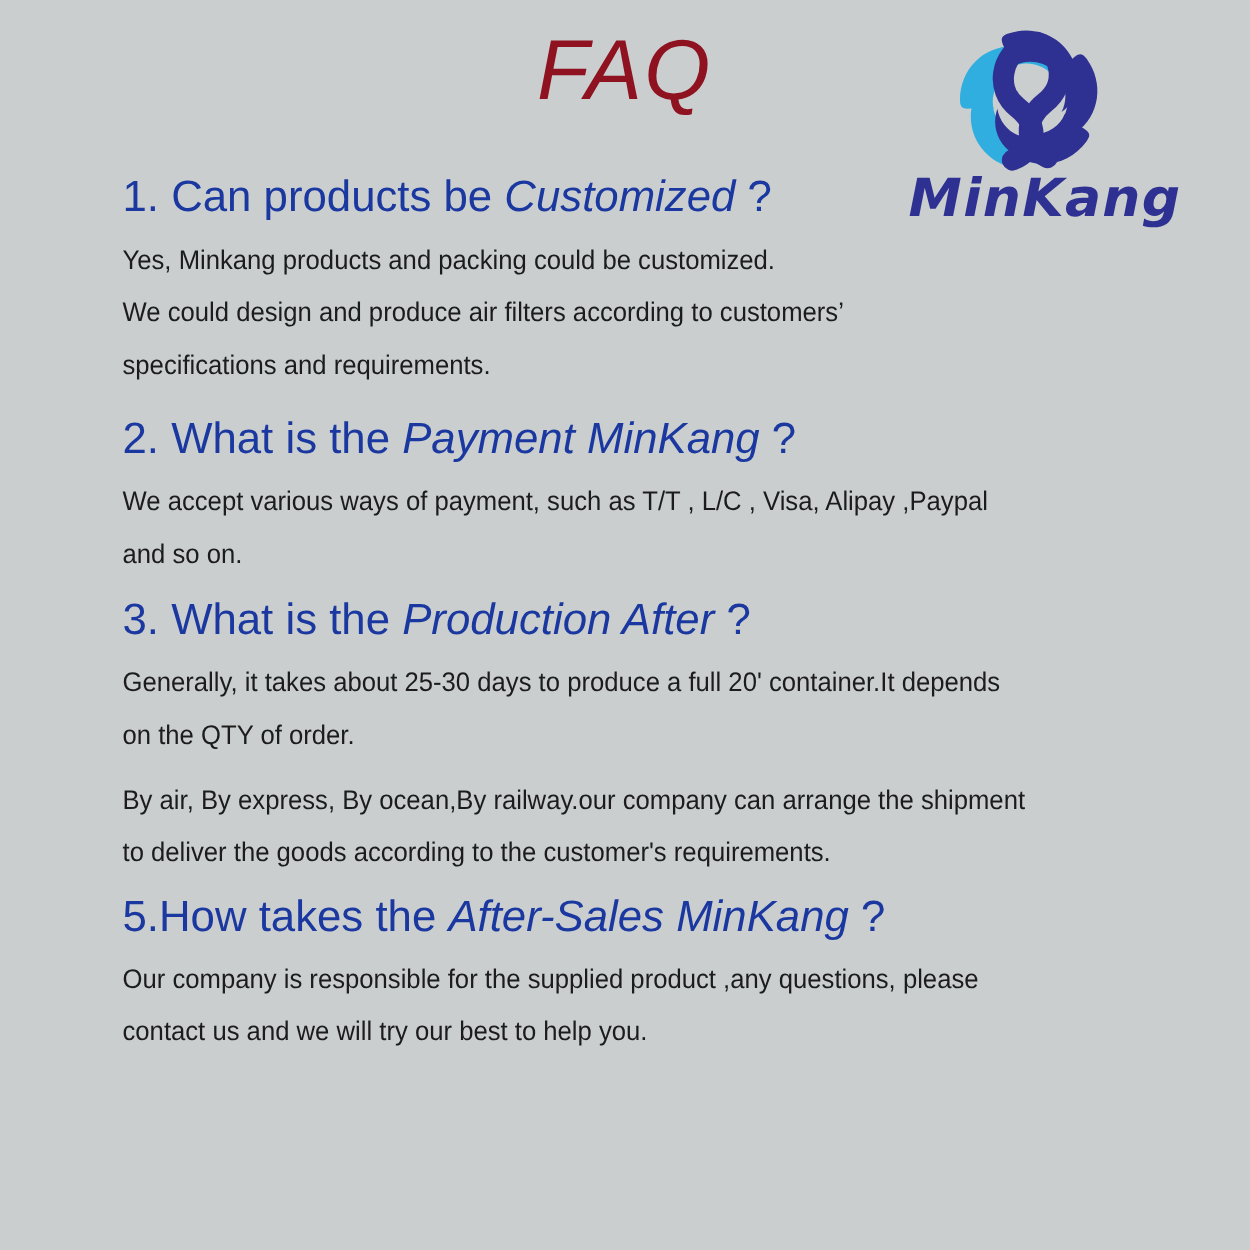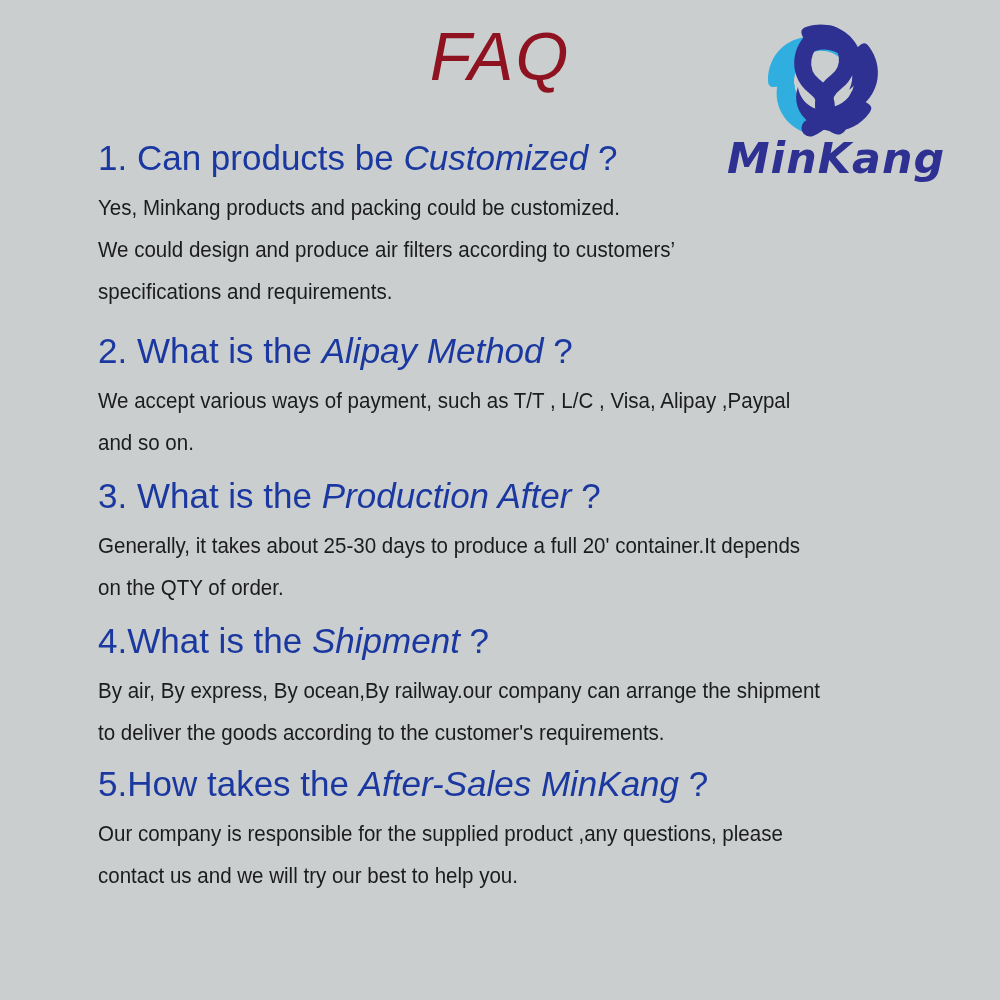--- a/index.html
+++ b/index.html
@@ -152,41 +152,40 @@
     <div class="answer">
       <p>Yes, Minkang products and packing could be customized.</p>
       <p>We could design and produce air filters according to customers’</p>
       <p>specifications and requirements.</p>
     </div>
   </div>
 
   <div class="gap-a"></div>
 
   <div class="qa-block">
-    <div class="question"><span>2.</span><span> What is the </span><span class="em">Alipay Method</span><span> ?</span></div>
+    <div class="question"><span>2.</span><span> What is the </span><span class="em">Payment MinKang</span><span> ?</span></div>
     <div class="answer">
       <p>We accept various ways of payment, such as T/T , L/C ,  Visa,  Alipay ,Paypal</p>
       <p>and so on.</p>
     </div>
   </div>
 
   <div class="gap-b"></div>
 
   <div class="qa-block">
     <div class="question"><span>3.</span><span> What is the </span><span class="em">Production After</span><span> ?</span></div>
     <div class="answer">
       <p> Generally, it takes about 25-30 days to produce a full 20' container.It depends</p>
       <p> on the QTY of order.</p>
     </div>
   </div>
 
   <div class="gap-b"></div>
 
   <div class="qa-block">
-    <div class="question"><span>4.</span><span>What is the </span><span class="em">Shipment</span><span> ?</span></div>
     <div class="answer">
       <p>By air, By express, By ocean,By railway.our company can arrange the shipment</p>
       <p>to deliver the goods according to the customer's requirements.</p>
     </div>
   </div>
 
   <div class="gap-c"></div>
 
   <div class="qa-block">
     <div class="question"><span>5.</span><span>How takes the </span><span class="em">After-Sales MinKang</span><span> ?</span></div>

